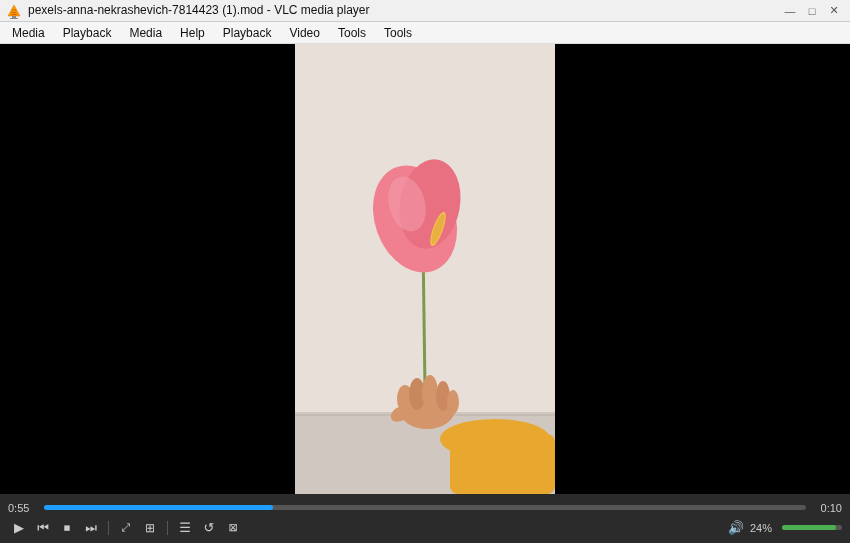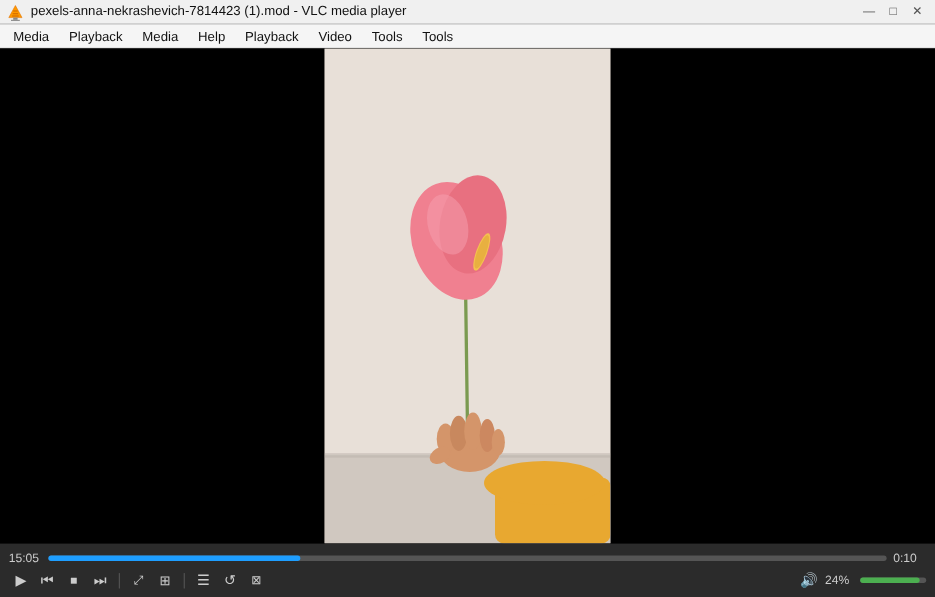--- a/index.html
+++ b/index.html
@@ -154,21 +154,21 @@
     #seek-progress {
       height: 100%;
       background: #1e9eff;
       border-radius: 3px;
       width: 30%;
     }
     #time-end {
       font-size: 11px;
       color: #ccc;
       min-width: 30px;
-      text-align: left;
+      text-align: right;
     }
 
     
     #buttons-row {
       width: 100%;
       display: flex;
       align-items: center;
       gap: 2px;
     }
     .ctrl-btn {
@@ -316,21 +316,21 @@
         <ellipse cx="200" cy="395" rx="55" ry="20" fill="#e8a830"></ellipse>
       </svg>
     </div>
     <div id="black-right"></div>
   </div>
 </div>
 
 <div id="controls-bar">
 
   <div id="seek-row">
-    <span id="time-start">15:05</span>
+    <span id="time-start">0:55</span>
     <div id="seek-bar-container">
       <div id="seek-progress" style="width: 30%;"></div>
     </div>
     <span id="time-end">0:10</span>
   </div>
 
   <div id="buttons-row">
 
     <button class="ctrl-btn" title="Play">▶</button>
 

